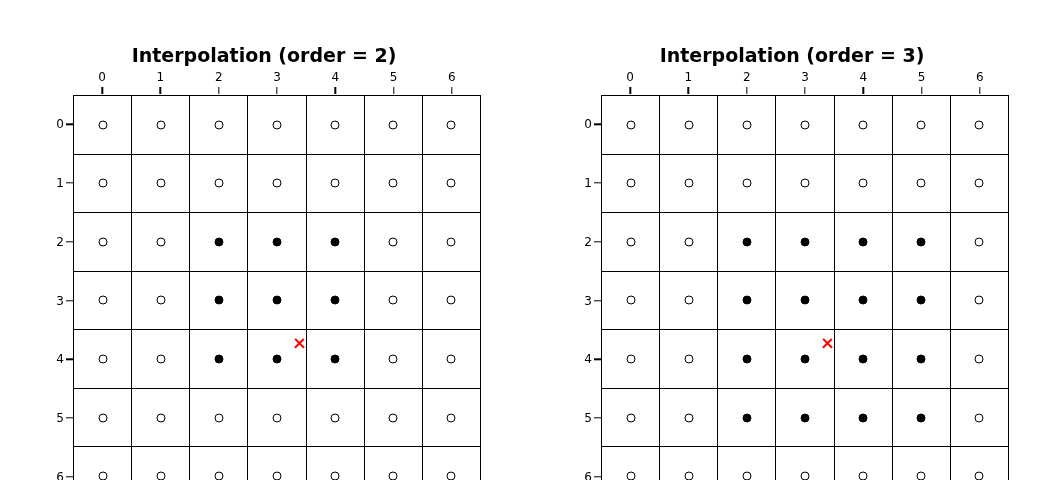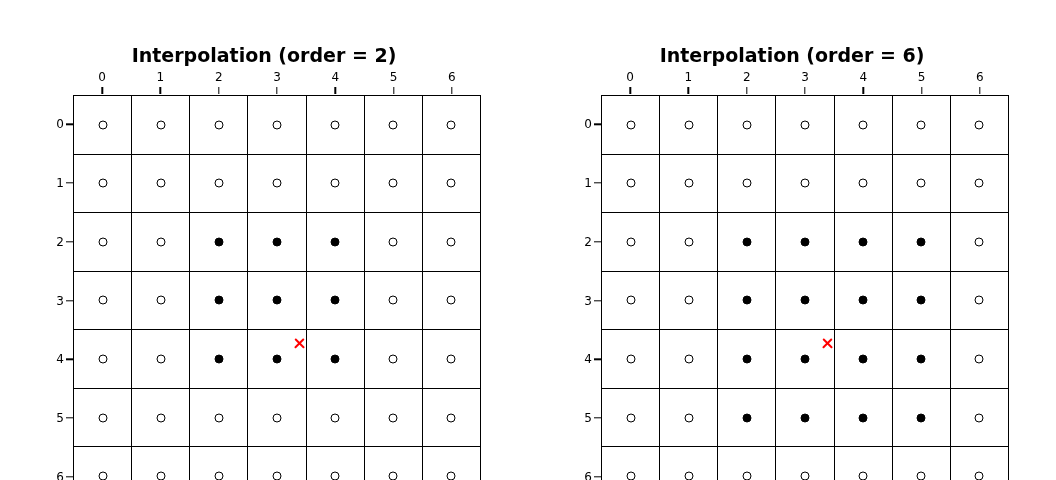--- a/index.html
+++ b/index.html
@@ -369,21 +369,21 @@
                 <div class="cell-marker open"></div>
               </td>
             </tr>
           </tbody>
         </table>
       <div class="marker-x" style="left: 226.149px; top: 248.361px;"></div>
     </div>
   </div>
 
   <div class="subplot" id="subplot-1" style="left:528px;">
-    <div class="subplot-title">Interpolation (order = 6)</div>
+    <div class="subplot-title">Interpolation (order = 3)</div>
     <div class="xtick-labels">
         <div class="xtick" style="left: 29.1429px;">0</div>
         <div class="xtick" style="left: 87.4286px;">1</div>
         <div class="xtick" style="left: 145.714px;">2</div>
         <div class="xtick" style="left: 204px;">3</div>
         <div class="xtick" style="left: 262.286px;">4</div>
         <div class="xtick" style="left: 320.571px;">5</div>
         <div class="xtick" style="left: 378.857px;">6</div>
       </div>
     <div class="xtick-marks">

